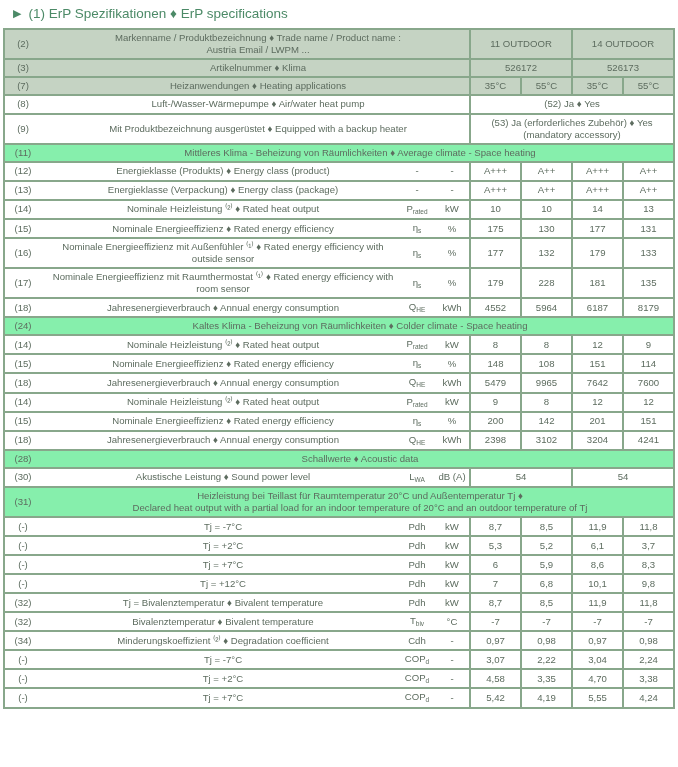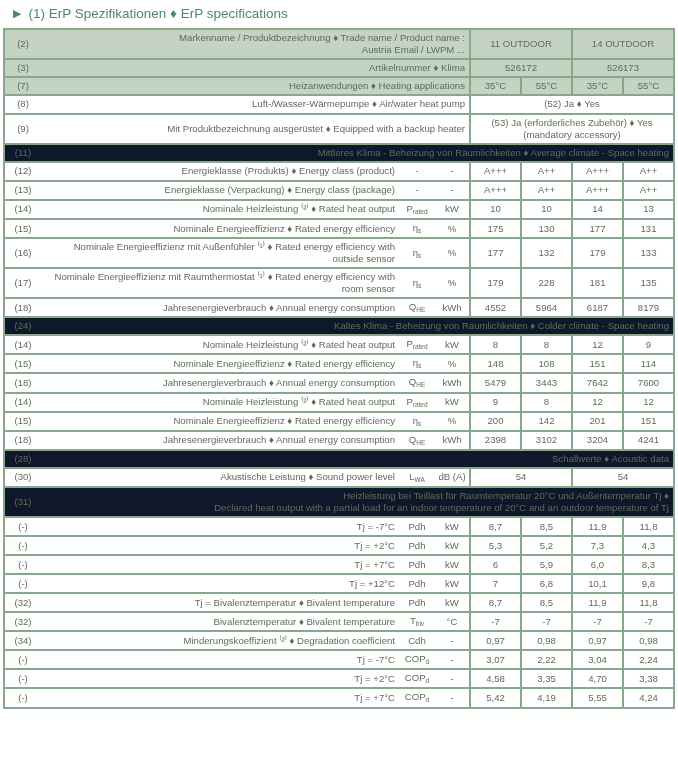--- a/index.html
+++ b/index.html
@@ -20,28 +20,28 @@
     border-collapse:collapse;
     border:2px solid #88a78b;
   }
   td{
     border-top:2px solid #88a78b;
     padding:2px 4px;
     font-size:9.6px;line-height:1.25;
     vertical-align:middle;
   }
   .c-code{text-align:center;padding:2px 1px;}
-  .c-desc{text-align:right;padding-left:10px;white-space:pre-line;}
+  .c-desc{text-align:center;padding-left:10px;white-space:pre-line;}
   .c-sym,.c-unit{text-align:center;padding:2px 1px;}
   .c-val{
     border-left:2px solid #88a78b;
     text-align:center;
   }
   .row-head td{background:#c5d3c3;}
-  .row-section td{background:#0f172a;}
+  .row-section td{background:#86efac;}
   .row-head .c-val{font-weight:normal;}
   .sym-sub{font-size:6.5px;vertical-align:-2px;}
   .row-data td{height:13px;}
 </style>
 </head>
 <body>
 
 <div>
   <div class="title">
     <span class="marker">▶</span>
@@ -188,21 +188,21 @@
           <td class="c-val">108</td>
           <td class="c-val">151</td>
           <td class="c-val">114</td>
         </tr>
         <tr class="row-data">
           <td class="c-code">(18)</td>
           <td class="c-desc">Jahresenergieverbrauch ♦ Annual energy consumption</td>
           <td class="c-sym"><span>Q</span><span class="sym-sub">HE</span></td>
           <td class="c-unit">kWh</td>
           <td class="c-val">5479</td>
-          <td class="c-val">3443</td>
+          <td class="c-val">9965</td>
           <td class="c-val">7642</td>
           <td class="c-val">7600</td>
         </tr>
         <tr class="row-data">
           <td class="c-code">(14)</td>
           <td class="c-desc">Nominale Heizleistung ⁽²⁾ ♦ Rated heat output</td>
           <td class="c-sym"><span>P</span><span class="sym-sub">rated</span></td>
           <td class="c-unit">kW</td>
           <td class="c-val">9</td>
           <td class="c-val">8</td>
@@ -256,31 +256,31 @@
           <td class="c-val">11,9</td>
           <td class="c-val">11,8</td>
         </tr>
         <tr class="row-data">
           <td class="c-code">(-)</td>
           <td class="c-desc">Tj = +2°C</td>
           <td class="c-sym"><span>Pdh</span></td>
           <td class="c-unit">kW</td>
           <td class="c-val">5,3</td>
           <td class="c-val">5,2</td>
-          <td class="c-val">7,3</td>
-          <td class="c-val">4,3</td>
+          <td class="c-val">6,1</td>
+          <td class="c-val">3,7</td>
         </tr>
         <tr class="row-data">
           <td class="c-code">(-)</td>
           <td class="c-desc">Tj = +7°C</td>
           <td class="c-sym"><span>Pdh</span></td>
           <td class="c-unit">kW</td>
           <td class="c-val">6</td>
           <td class="c-val">5,9</td>
-          <td class="c-val">6,0</td>
+          <td class="c-val">8,6</td>
           <td class="c-val">8,3</td>
         </tr>
         <tr class="row-data">
           <td class="c-code">(-)</td>
           <td class="c-desc">Tj = +12°C</td>
           <td class="c-sym"><span>Pdh</span></td>
           <td class="c-unit">kW</td>
           <td class="c-val">7</td>
           <td class="c-val">6,8</td>
           <td class="c-val">10,1</td>

